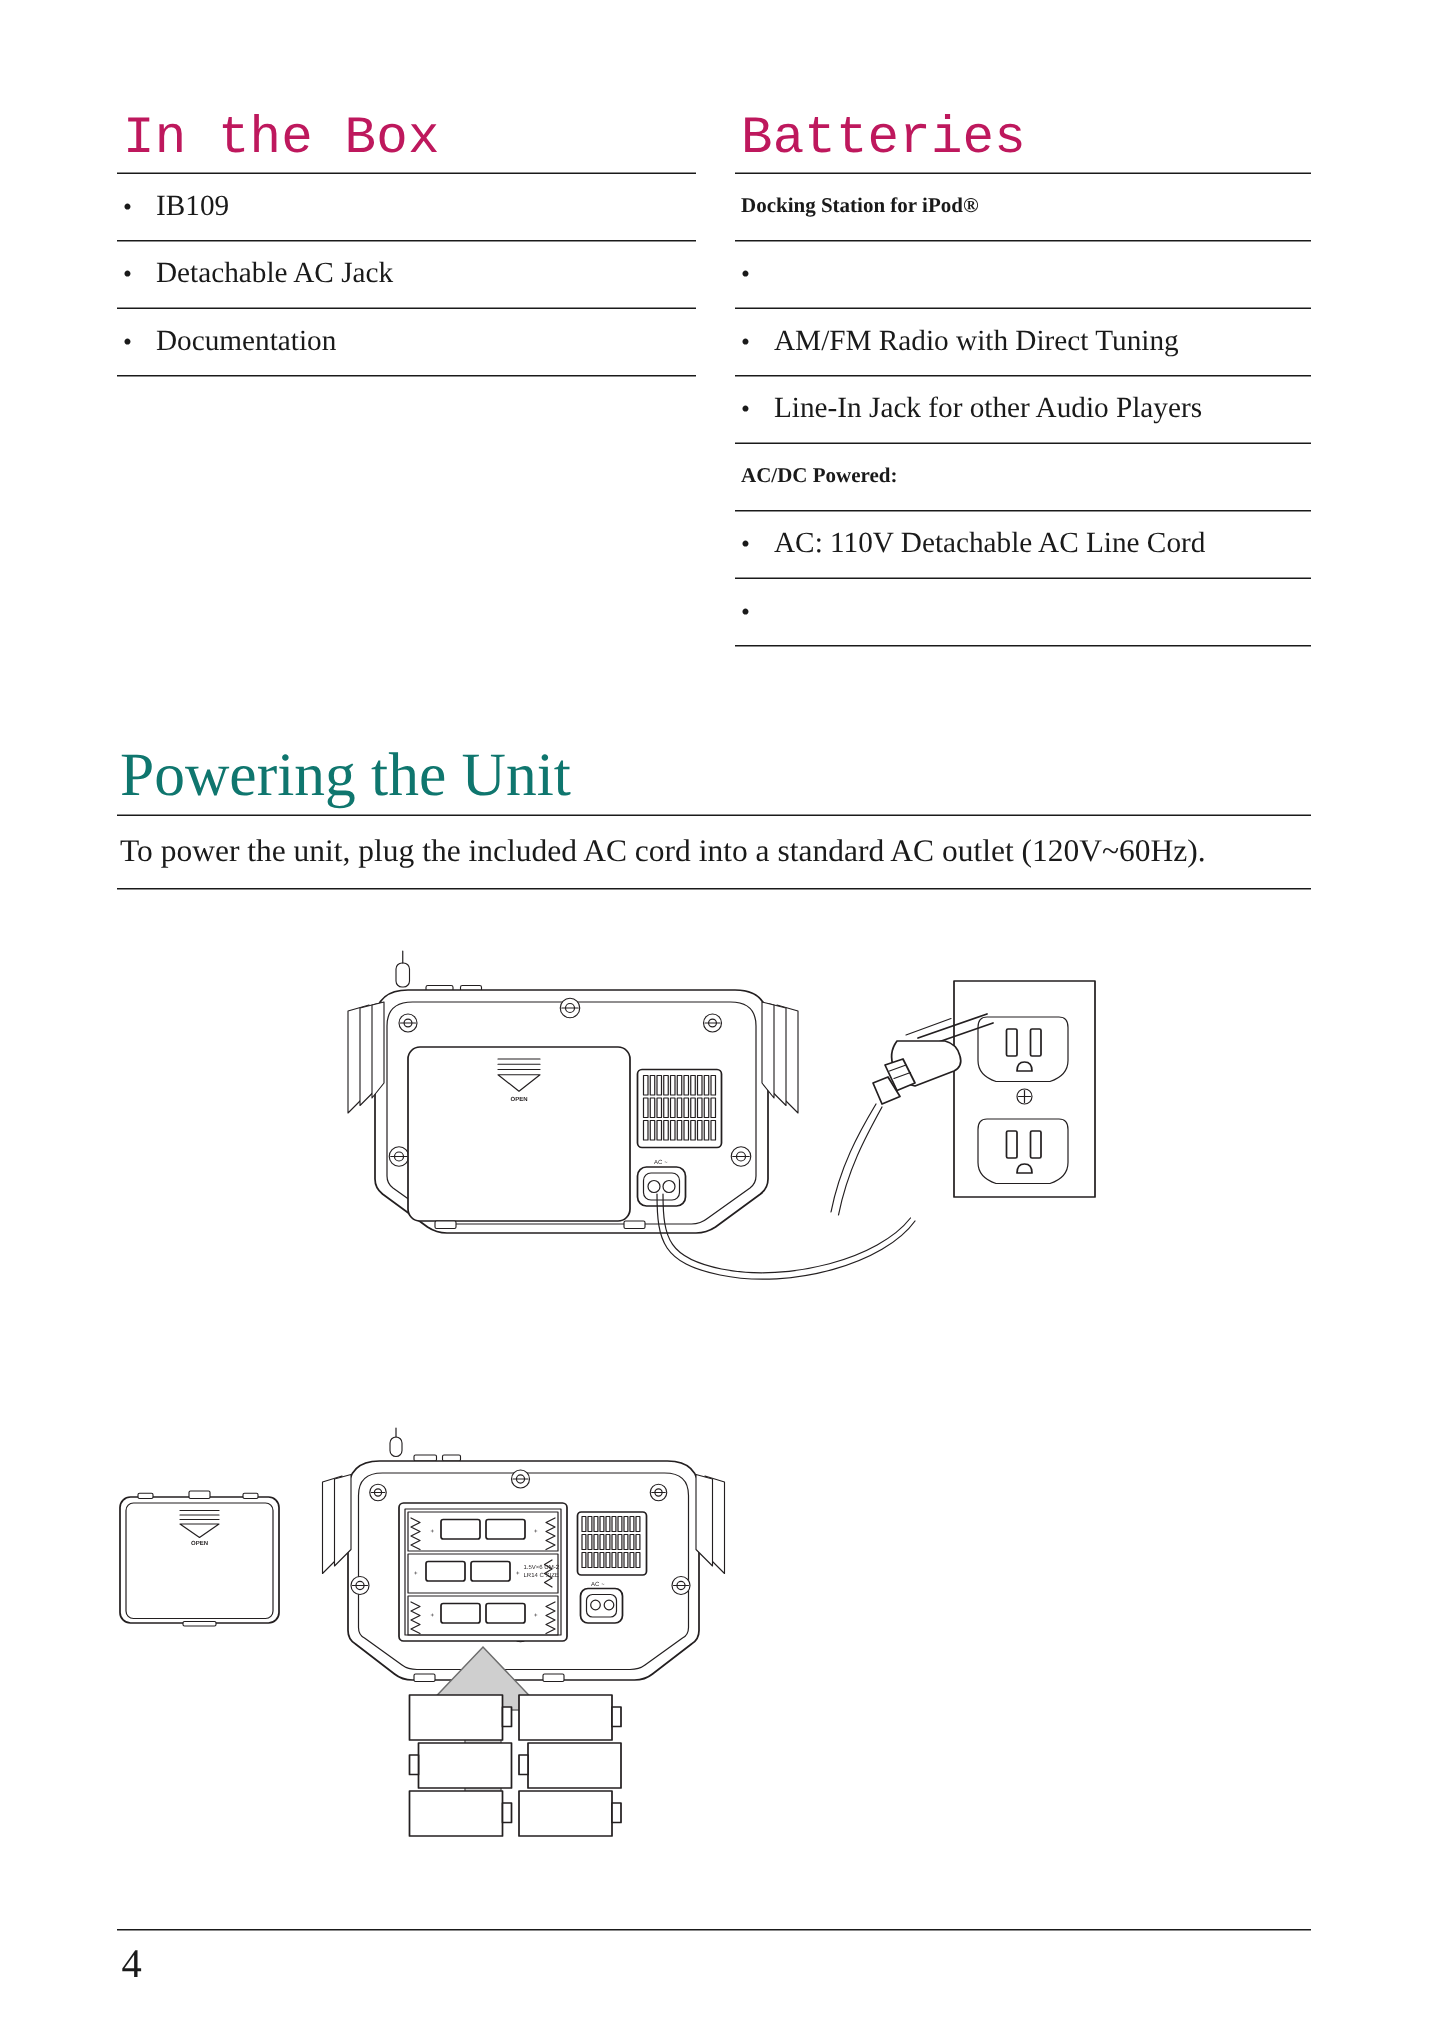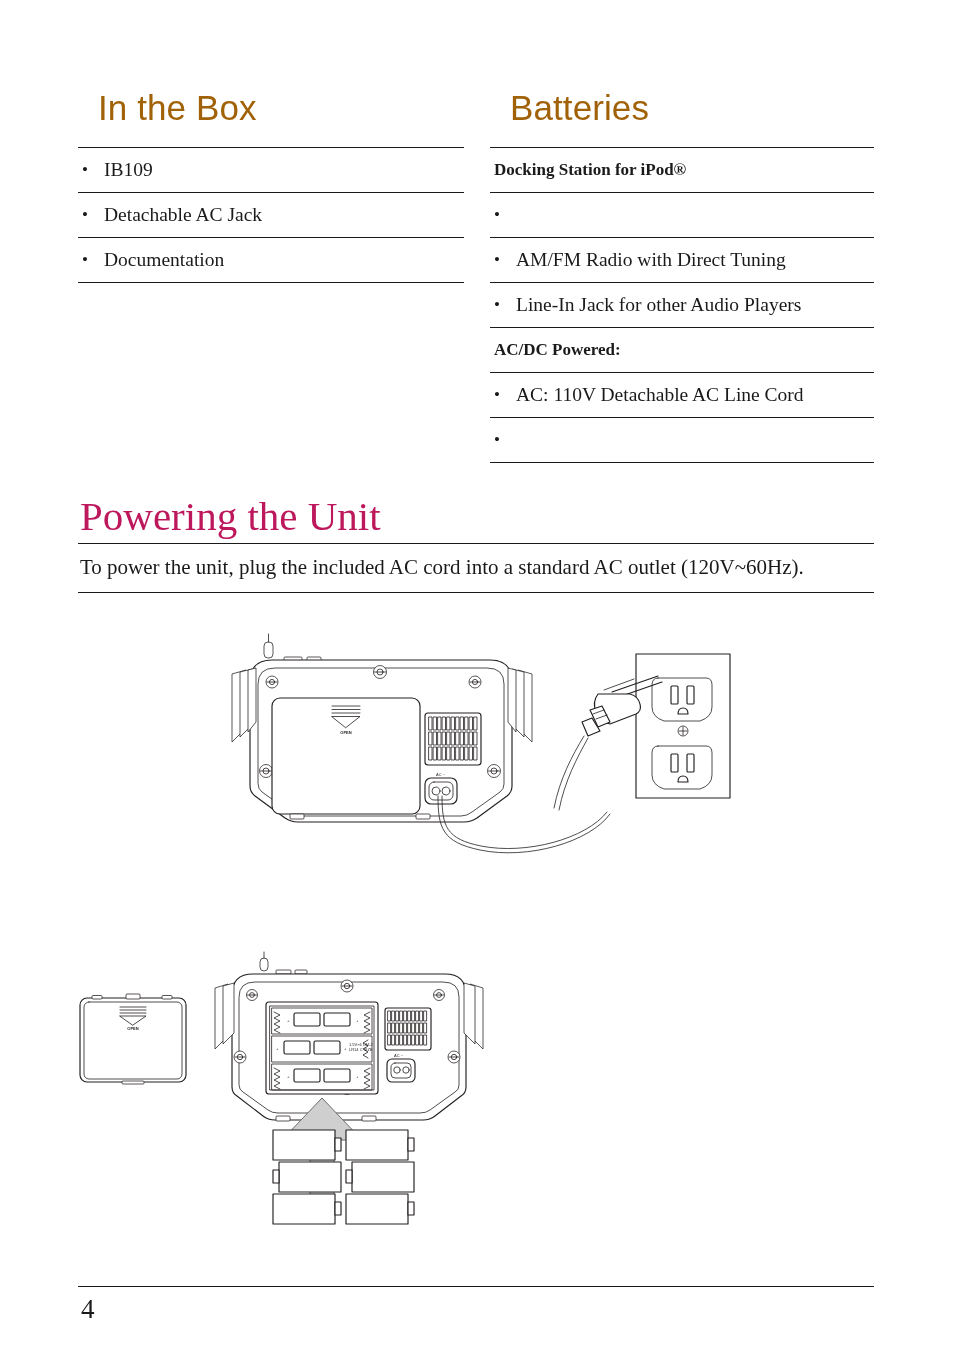--- a/index.html
+++ b/index.html
@@ -29,26 +29,26 @@
     left: 78px;
     top: 72px;
     width: 796px;
     display: flex;
     gap: 26px;
   }
   .col-left { width: 386px; }
   .col-right { width: 384px; }
 
   .sec-heading {
-    font-family: Liberation Sans, sans-serif;
+    font-family: Liberation Mono, monospace;
     font-size: 35px;
     line-height: 40px;
-    color: #a16207;
+    color: #be185d;
     font-weight: normal;
-    margin: 16px;
+    margin: 0;
     padding: 0 0 3px 4px;
     letter-spacing: 0.1px;
   }
 
   .rule {
     border: 0;
     border-top: 1.6px solid #1a1a1a;
     margin: 0;
     height: 0;
   }
@@ -70,36 +70,36 @@
     flex: 0 0 22px;
     text-align: left;
     font-size: 17px;
     line-height: 26px;
   }
   .bullet-text {
     flex: 1 1 auto;
   }
   .subhead-row {
     padding: 9px 2px 9px 4px;
-    font-size: 17px;
+    font-size: 14px;
     line-height: 26px;
     font-weight: bold;
   }
 
   
   .power-sec {
     position: absolute;
     left: 78px;
     top: 492px;
     width: 796px;
   }
   .big-heading {
     font-size: 41px;
     line-height: 48px;
-    color: #be185d;
+    color: #0f766e;
     font-weight: normal;
     margin: 0;
     padding: 0 0 3px 2px;
   }
   .power-para {
     font-size: 21px;
     line-height: 30px;
     padding: 8px 0 10px 2px;
     margin: 0;
   }

